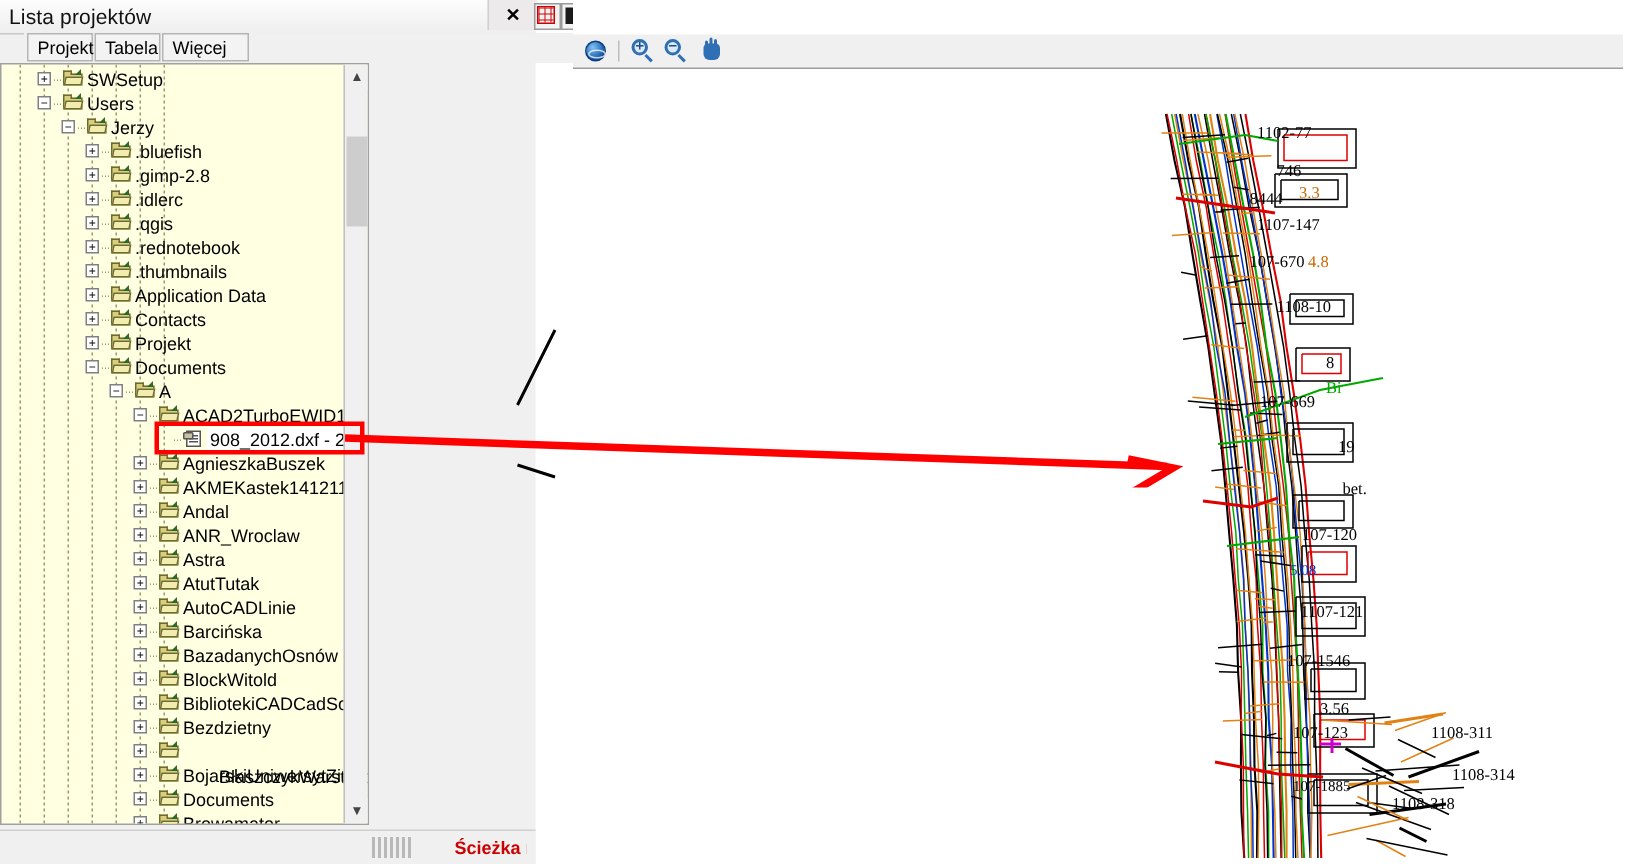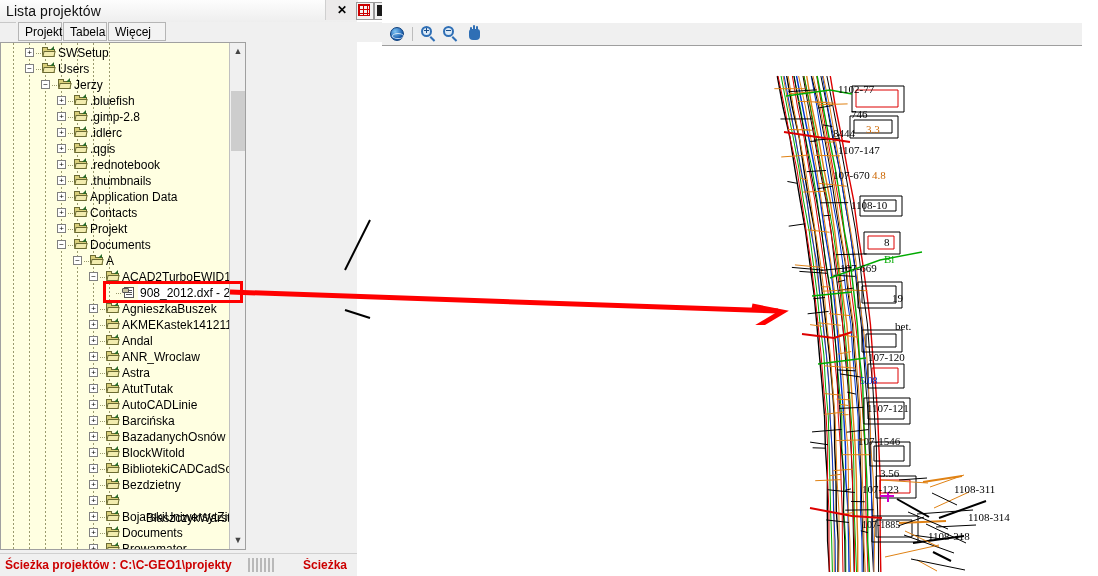--- a/index.html
+++ b/index.html
@@ -463,21 +463,20 @@
           </div>
         </div>
       <div id="tree-scroll">
         <div class="sbtn" id="sb-up">▲</div>
         <div id="sb-thumb"></div>
         <div class="sbtn" id="sb-down">▼</div>
       </div>
     </div>
 
     <div id="statusbar">
-      <div id="status-text">Ścieżka projektów : C:\C-GEO1\projekty</div>
       <div id="status-grip"></div>
       <div id="status-text2">Ścieżka r</div>
     </div>
     <div class="sicon" id="sicon-grid">
         <div class="grid-g"></div>
       </div>
     <div class="sicon" id="sicon-fill">
         <div class="fill-g"></div>
       </div>
   </div>

